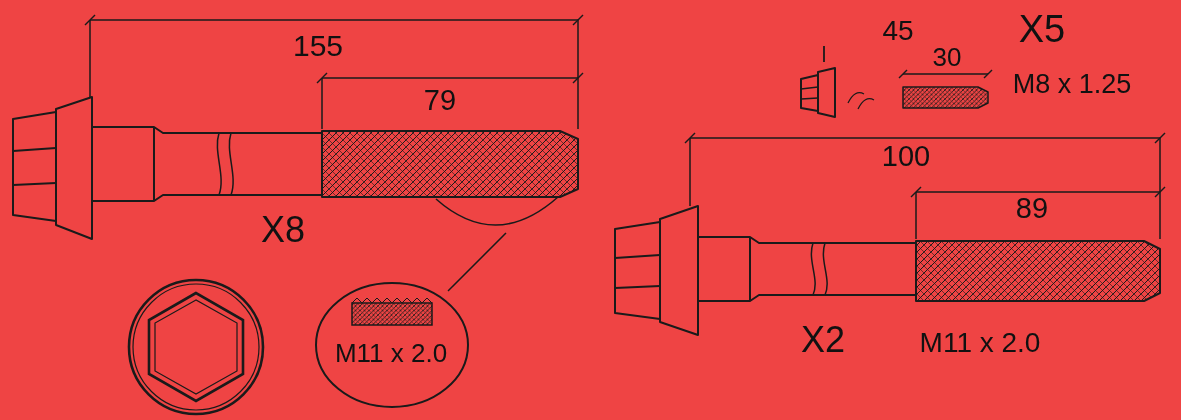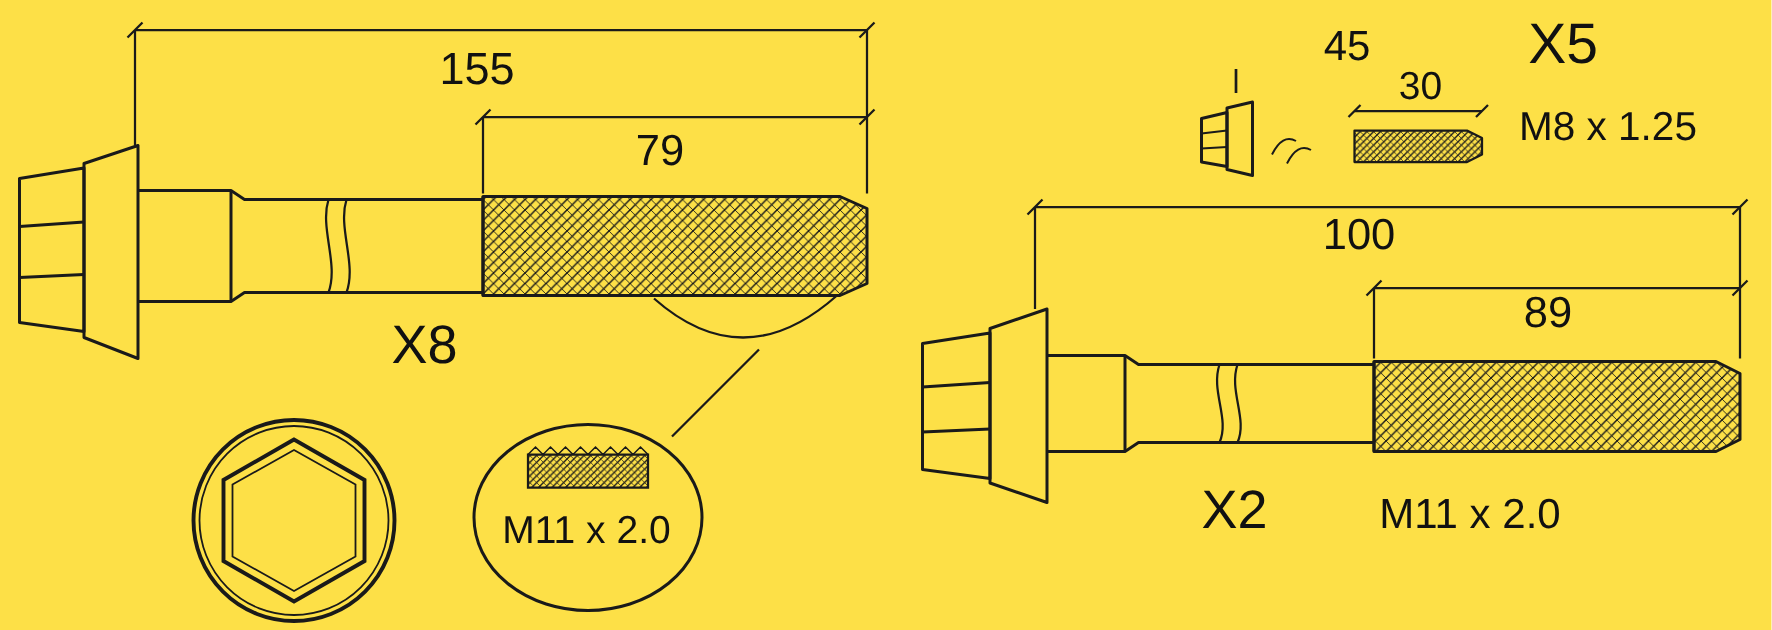--- a/index.html
+++ b/index.html
@@ -4,21 +4,21 @@
 <style>
   html, body {
     margin: 0;
     padding: 0;
     background: #ffffff;
   }
   .stage {
     position: relative;
     width: 1181px;
     height: 420px;
-    background: #fde047;
+    background: #ef4444;
     overflow: hidden;
   }
   svg text {
     font-family: "Liberation Sans", sans-serif;
     fill: #111111;
   }
 </style>
 </head>
 <body>
 

